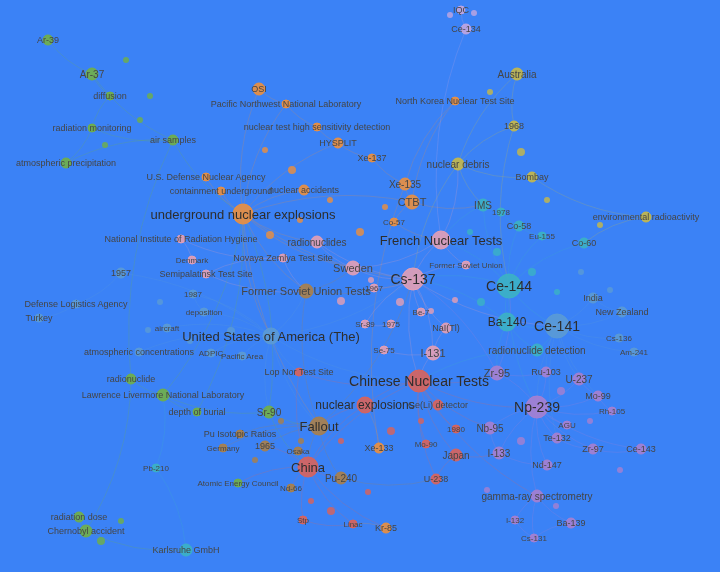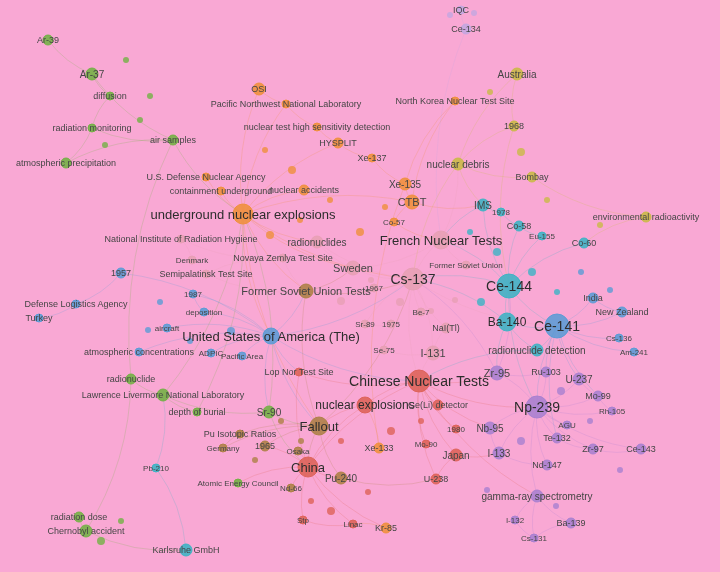--- a/index.html
+++ b/index.html
@@ -1,16 +1,16 @@
 <!DOCTYPE html>
 <html><head>
 <meta charset="utf-8">
 <style>
   html,body{margin:0;padding:0;background:#ffffff;}
-  .stage{position:relative;width:720px;height:572px;background:#f9a8d4;overflow:hidden;
+  .stage{position:relative;width:720px;height:572px;background:#3b82f6;overflow:hidden;
          font-family:"Liberation Sans",sans-serif;}
   svg text{font-family:"Liberation Sans",sans-serif;}
 </style>
 </head>
 <body>
 
 <div class="stage">
   <svg id="net" width="720" height="572" viewBox="0 0 720 572" xmlns="http://www.w3.org/2000/svg">
       <g>
         <path d="M48,40 Q65.24,63.160000000000004 92,74" fill="none" stroke="#72b043" stroke-width="1" stroke-opacity="0.22"></path>

